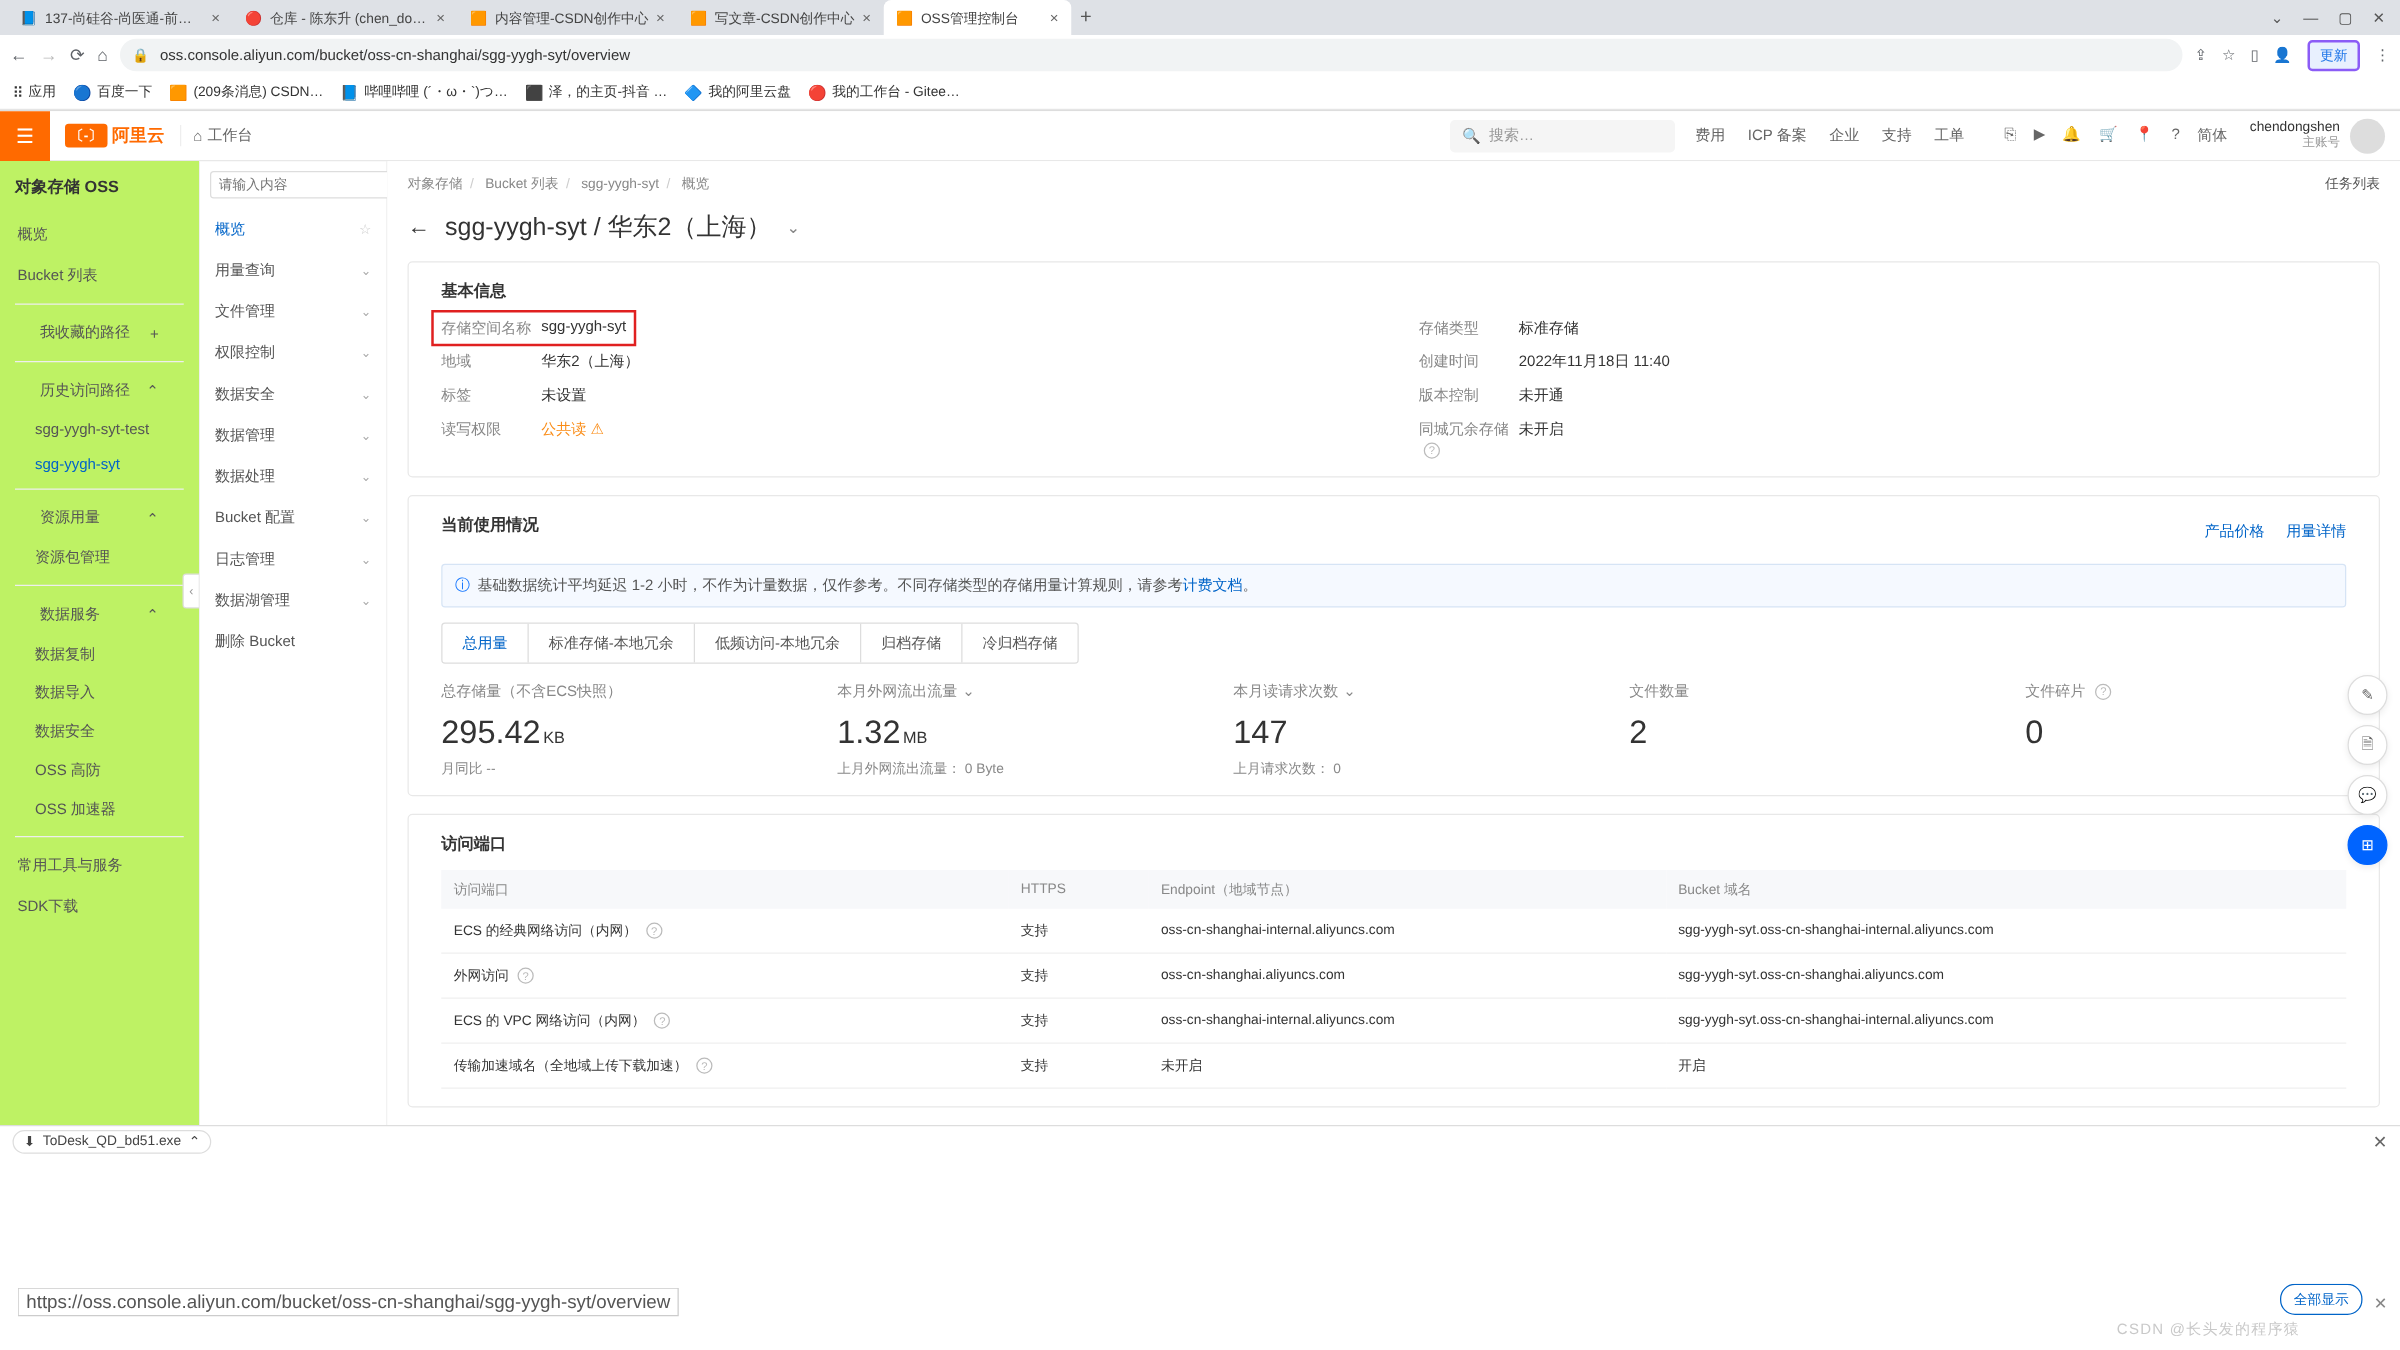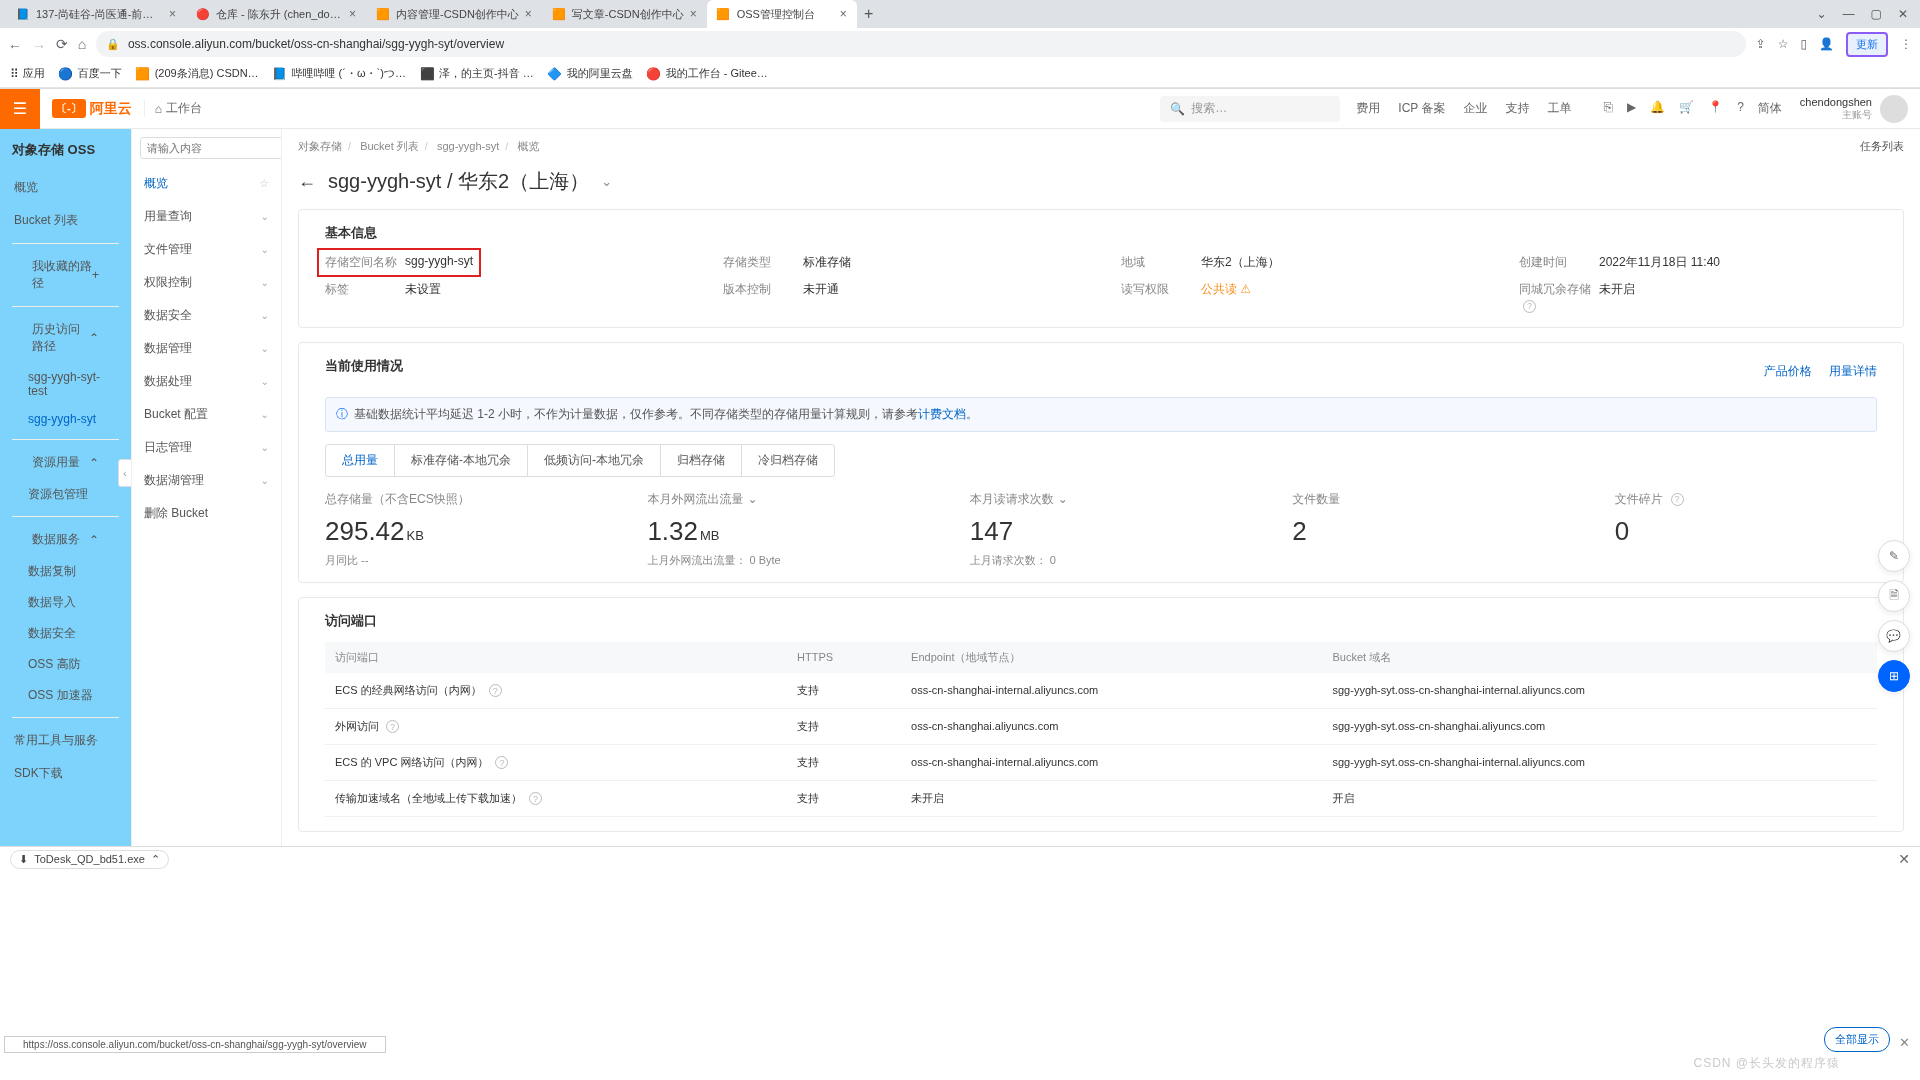--- a/index.html
+++ b/index.html
@@ -30,21 +30,21 @@
 .search-box{margin-left:auto;display:flex;align-items:center;gap:6px;background:#f5f5f5;border-radius:4px;height:26px;padding:0 10px;width:180px;color:#999}
 .top-links{display:flex;align-items:flex-start;gap:18px;padding:0 16px;color:#666}
 .top-links .tl{cursor:pointer}
 .user-box{display:flex;align-items:center;gap:8px;padding:0 12px}
 .user-text{text-align:right;line-height:1.2}
 .user-text .un{color:#333;font-size:11px}
 .user-text .ua{color:#999;font-size:10px}
 .avatar{width:28px;height:28px;border-radius:50%;background:#ddd}
 
 .main-wrap{display:flex;flex:1;min-height:0}
-.side-left{width:132px;border-right:1px solid #eee;overflow-y:auto;background:#7dd3fc;position:relative}
+.side-left{width:160px;border-right:1px solid #eee;overflow-y:auto;background:#bef264;position:relative}
 .side-title{padding:12px;font-weight:bold;font-size:13px;color:#333}
 .side-item{padding:8px 14px;color:#555;cursor:pointer;display:flex;align-items:center;justify-content:space-between}
 .side-group{padding:8px 32px;color:#555;cursor:pointer;display:flex;align-items:center;justify-content:space-between}
 .side-sub{padding:7px 14px 7px 28px;color:#555;cursor:pointer}
 .side-sub.active{color:#0064c8}
 .side-hr{height:1px;background:#eee;margin:6px 12px}
 .collapse-handle{position:absolute;right:-1px;top:330px;width:14px;height:28px;border:1px solid #ddd;background:#fff;display:flex;align-items:center;justify-content:center;color:#999;font-size:10px;border-radius:3px 0 0 3px}
 
 .side-mid{width:150px;border-right:1px solid #eee;overflow-y:auto}
 .mid-search{padding:8px;display:flex;gap:6px}
@@ -60,21 +60,21 @@
 .breadcrumb .sep{margin:0 6px;color:#ccc}
 .task-list{color:#555;cursor:pointer}
 .page-head{padding:4px 16px 14px;display:flex;align-items:center;gap:12px}
 .back-arrow{font-size:18px;color:#333;cursor:pointer}
 .page-title{font-size:20px;font-weight:500;color:#333}
 .page-title .region{font-weight:500}
 .dd{color:#888;font-size:13px;cursor:pointer}
 
 .panel{margin:0 16px 14px;border:1px solid #e8e8e8;border-radius:4px;padding:14px 26px}
 .panel-title{font-size:13px;font-weight:bold;color:#333;margin-bottom:12px}
-.info-grid{display:grid;grid-template-columns:1fr 1fr 1fr 1fr;row-gap:10px;column-gap:40px}
+.info-grid{display:grid;grid-template-columns:1fr 1fr;row-gap:10px;column-gap:40px}
 .info-row{display:flex}
 .info-label{width:80px;color:#888}
 .info-value{color:#333}
 .info-value.warn{color:#fa8c16}
 .redbox{border:2px solid #e02020;padding:4px 6px;margin:-6px -8px}
 .help-icon{display:inline-flex;width:13px;height:13px;border:1px solid #bbb;border-radius:50%;align-items:center;justify-content:center;font-size:9px;color:#bbb;margin-left:4px}
 
 .usage-head{display:flex;justify-content:space-between;align-items:center;margin-bottom:10px}
 .usage-links a{color:#0064c8;margin-left:14px;text-decoration:none}
 .notice{background:#f5f9ff;border:1px solid #d6e4f5;border-radius:3px;padding:8px 10px;color:#555;margin-bottom:12px;display:flex;gap:6px}
@@ -100,21 +100,21 @@
 .float-btns{position:fixed;right:10px;top:50%;display:flex;flex-direction:column;gap:8px}
 .fb{width:32px;height:32px;border-radius:50%;background:#fff;border:1px solid #ddd;display:flex;align-items:center;justify-content:center;color:#666;box-shadow:0 2px 6px rgba(0,0,0,.08);cursor:pointer}
 .fb.blue{background:#0064ff;border-color:#0064ff;color:#fff}
 
 .experience-btn{position:fixed;right:30px;bottom:28px;border:1px solid #0064c8;color:#0064c8;padding:4px 10px;border-radius:12px;font-size:11px;background:#fff;cursor:pointer}
 .close-exp{position:fixed;right:10px;bottom:30px;color:#888;cursor:pointer;font-size:13px}
 .watermark{position:fixed;right:80px;bottom:8px;color:#c9c9c9;font-size:12px;letter-spacing:1px}
 
 .downloads{height:26px;border-top:1px solid #ddd;display:flex;align-items:center;padding:0 10px;gap:10px;background:#fff;font-size:11px;color:#444}
 .dl-item{display:flex;align-items:center;gap:6px;border:1px solid #ddd;border-radius:13px;padding:2px 8px}
-.status-url{position:fixed;left:4px;bottom:27px;background:#fff;border:1px solid #ccc;padding:2px 18px;font-size:10px;color:#555}
+.status-url{position:fixed;left:14px;bottom:27px;background:#fff;border:1px solid #ccc;padding:2px 6px;font-size:15px;color:#555}
 .dl-close{margin-left:auto;color:#666;cursor:pointer;font-size:14px}
 </style>
 </head>
 <body>
 
 <div class="browser-chrome">
   <div class="tabs-bar">
     <div id="tabs-mount" style="display: flex;">
         <div class="tab">
           <span class="favicon">📘</span>

